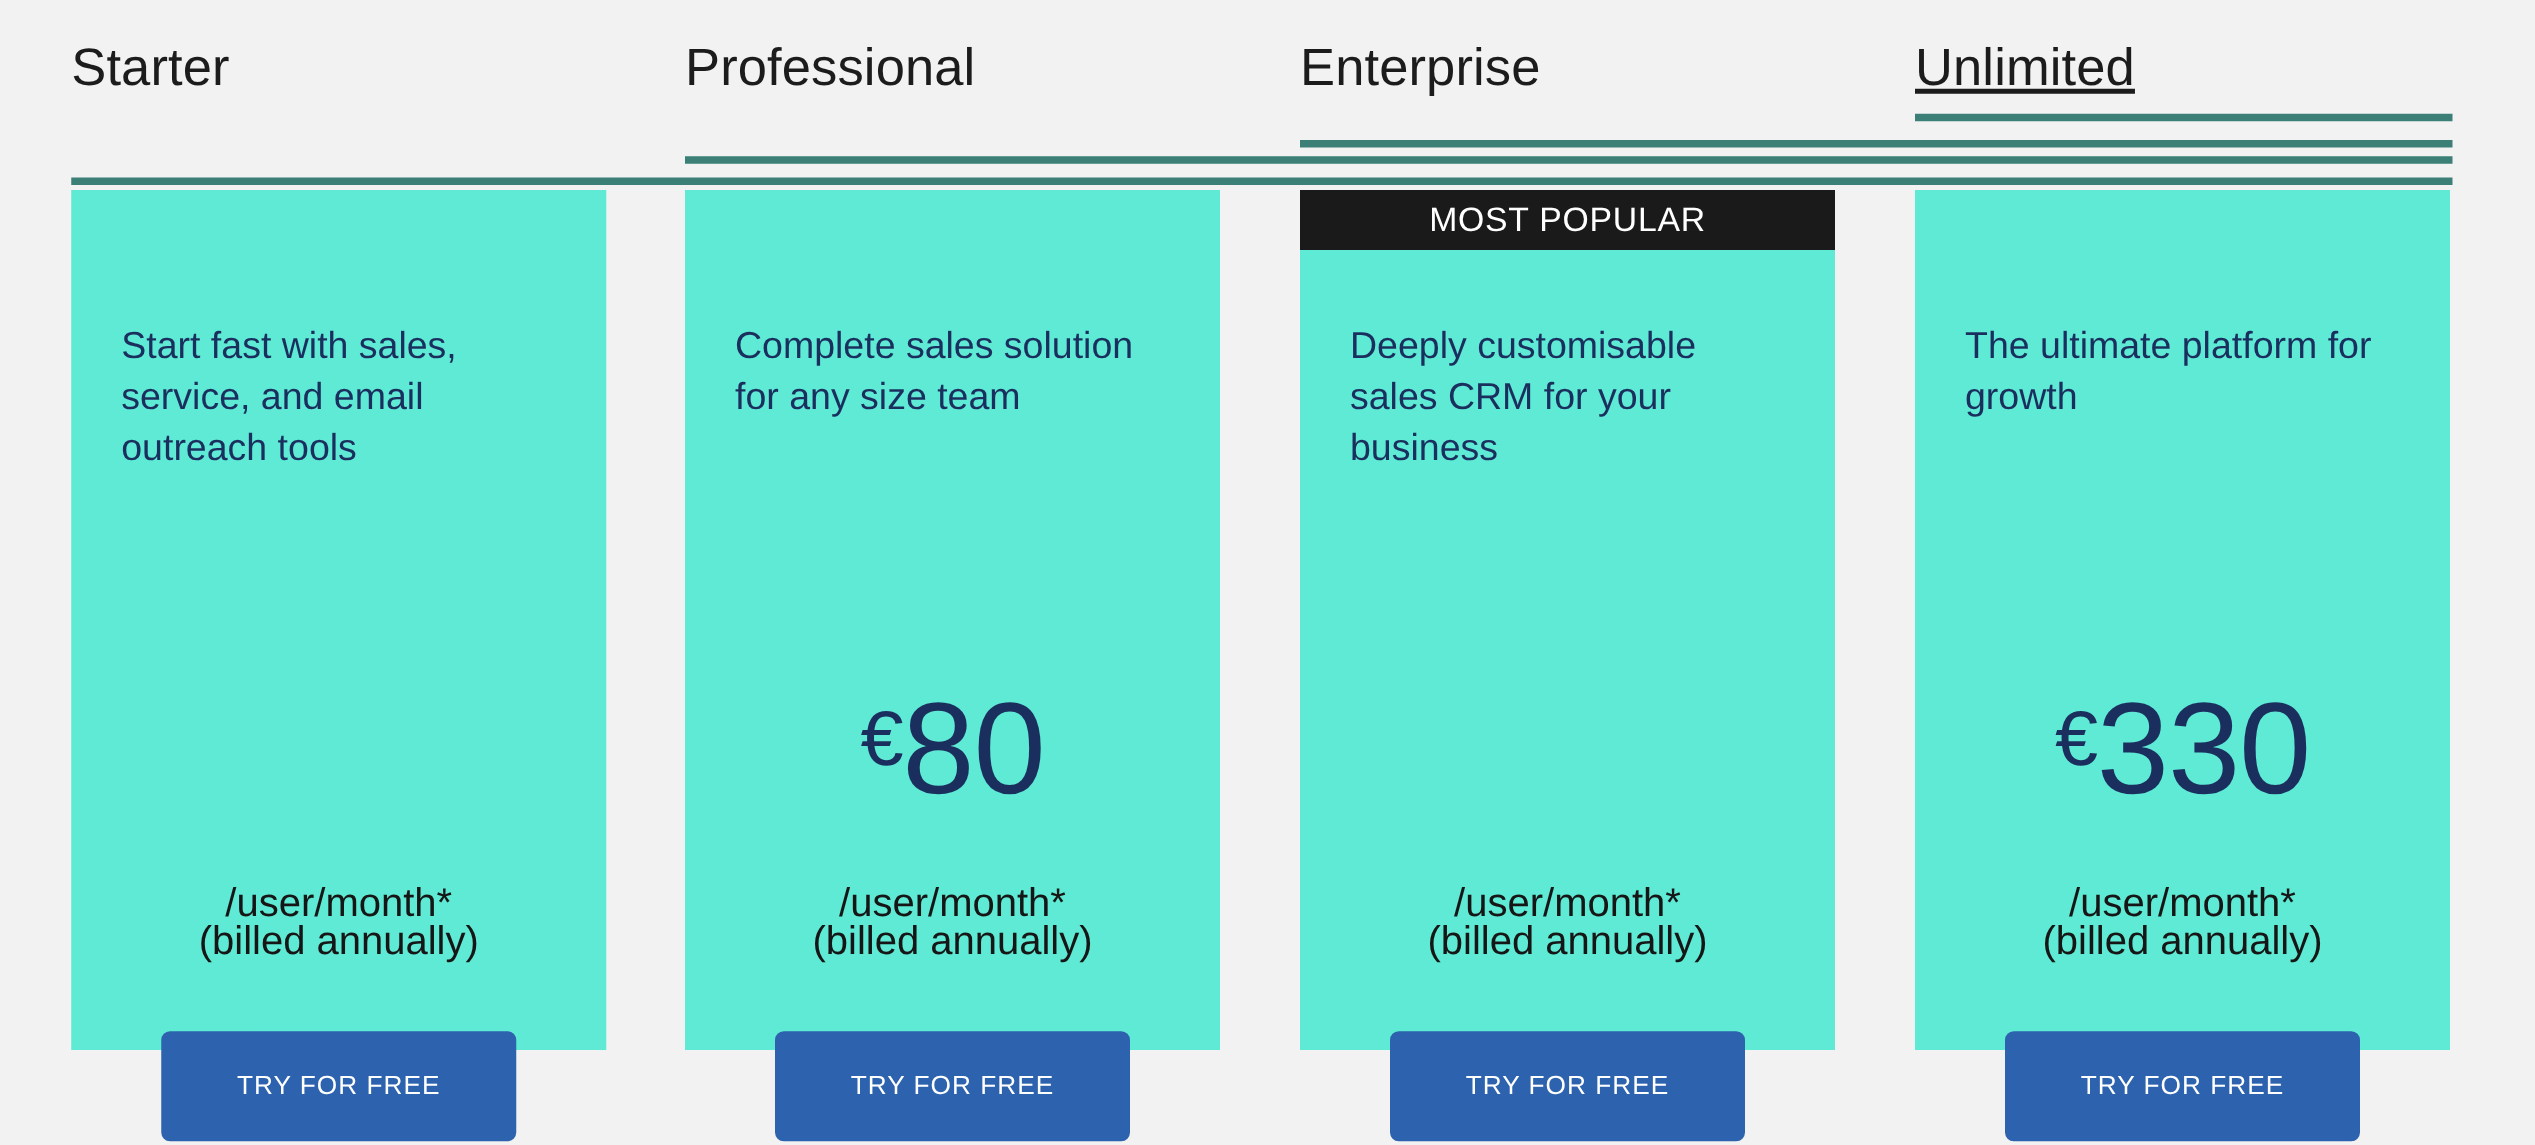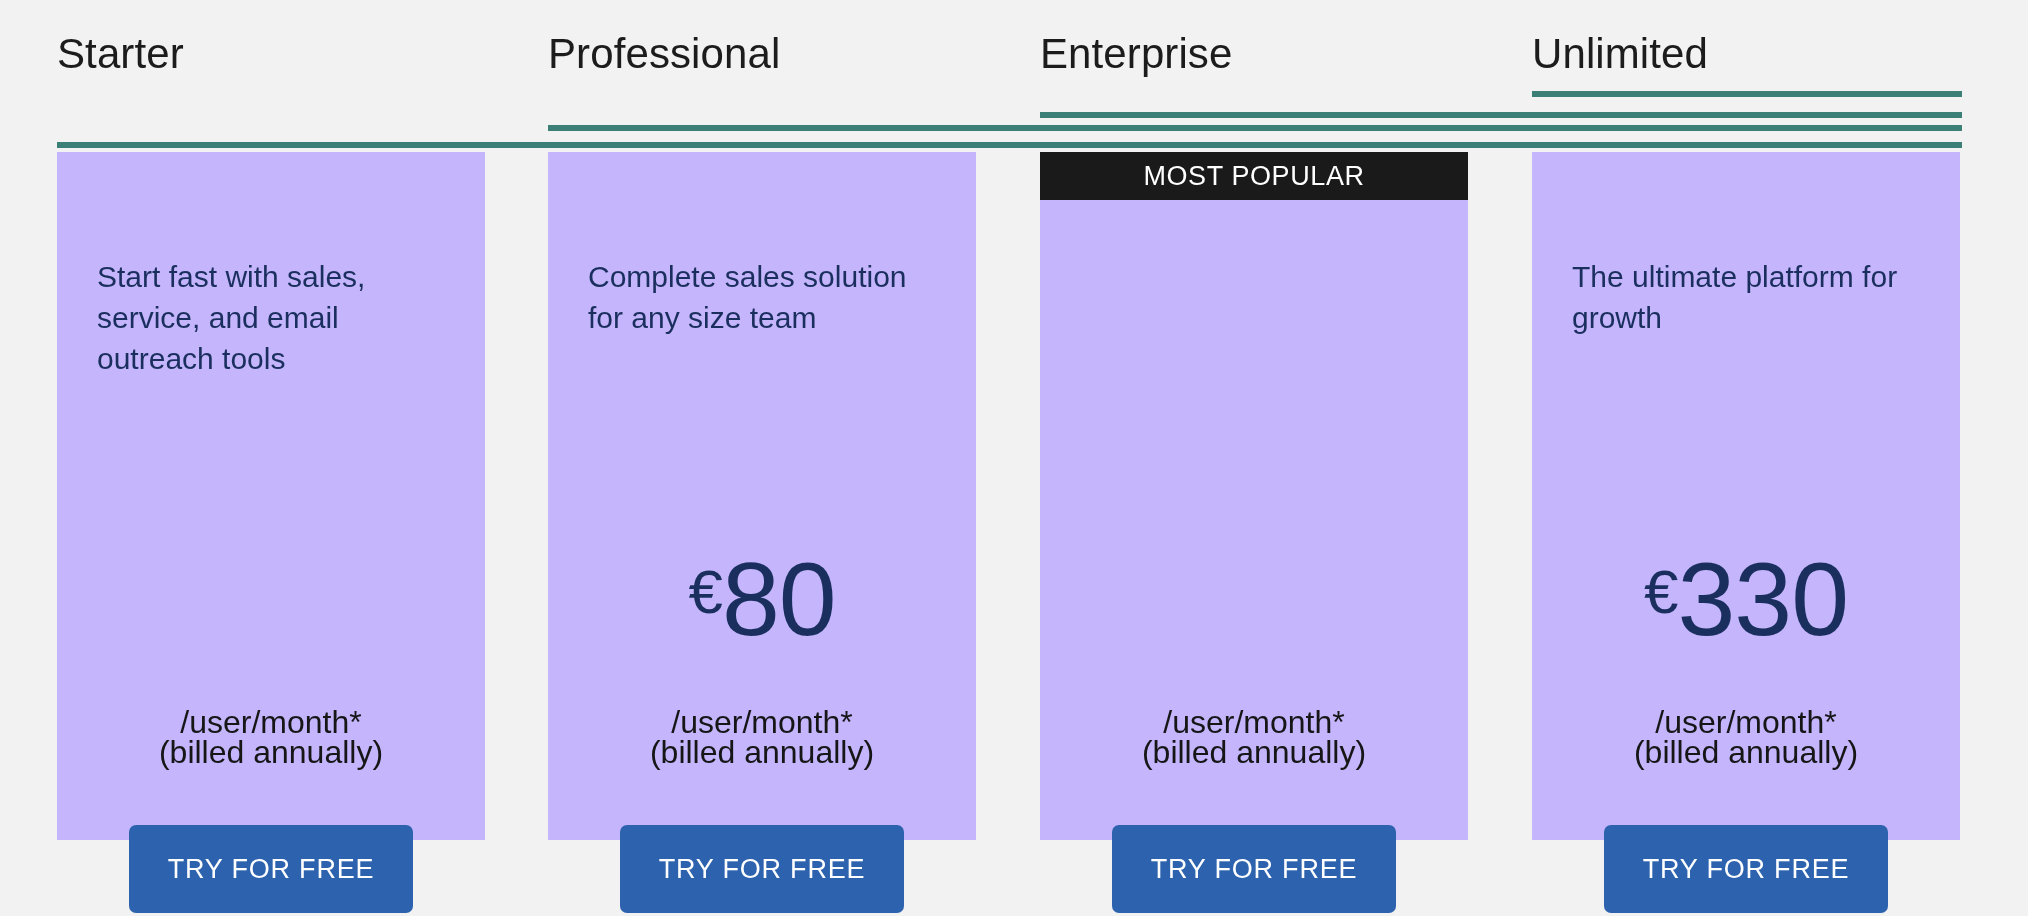--- a/index.html
+++ b/index.html
@@ -30,21 +30,21 @@
   }
 
   
   .cards { position:absolute; left:0; top:0; width:2028px; height:916px; }
 
   .card {
     position:absolute;
     top:152px;
     width:428px;
     height:688px;
-    background:#c4b5fd;
+    background:#5eead4;
   }
   .card.featured { top:152px; height:688px; }
 
   .popular-banner {
     position:absolute;
     left:0; top:0;
     width:100%;
     height:48px;
     background:#1a1a1a;
     color:#ffffff;
@@ -116,40 +116,40 @@
     top:673px;
     left:50%;
     transform:translateX(-50%);
     width:284px;
     height:88px;
     background:#2d62ae;
     color:#ffffff;
     border:none;
     border-radius:7px;
     font-family:"Liberation Sans", sans-serif;
-    font-size:27px;
+    font-size:21px;
     font-weight:400;
     letter-spacing:0.8px;
     cursor:pointer;
     display:flex;
     align-items:center;
     justify-content:center;
   }
 </style>
 </head>
 <body>
 
 <div id="root">
 
   <div class="tabs-area">
 
     <div class="tab-label" style="left:57px; top:33px;">Starter</div>
     <div class="tab-label" style="left:1040px; top:33px;">Enterprise</div>
     <div class="tab-label" style="left:548px; top:33px;">Professional</div>
-    <div class="tab-label" style="left:1532px; top:33px;">Unlimited</div>
+    <div class="tab-label" style="left:1532px; top:33px;text-decoration:underline;">Unlimited</div>
 
     <div class="tab-rule" style="left:1532px; top:91px;  width:430px;"></div>
     <div class="tab-rule" style="left:1040px; top:112px; width:922px;"></div>
     <div class="tab-rule" style="left:548px;  top:125px; width:1414px;"></div>
     <div class="tab-rule" style="left:57px;   top:142px; width:1905px;"></div>
   </div>
 
   <div class="cards">
 
     <div class="card" style="left:57px;">
@@ -179,20 +179,21 @@
           <div>(billed annually)</div>
         </div>
 
         <button class="cta">TRY FOR FREE</button>
       </div>
     </div>
 
     <div class="card featured" style="left:1040px;">
       <div class="popular-banner">MOST POPULAR</div>
       <div class="card-inner">
+        <div class="card-desc">Deeply customisable sales CRM for your business</div>
 
 
         <div class="price-note">
           <div>/user/month*</div>
           <div>(billed annually)</div>
         </div>
 
         <button class="cta">TRY FOR FREE</button>
       </div>
     </div>

